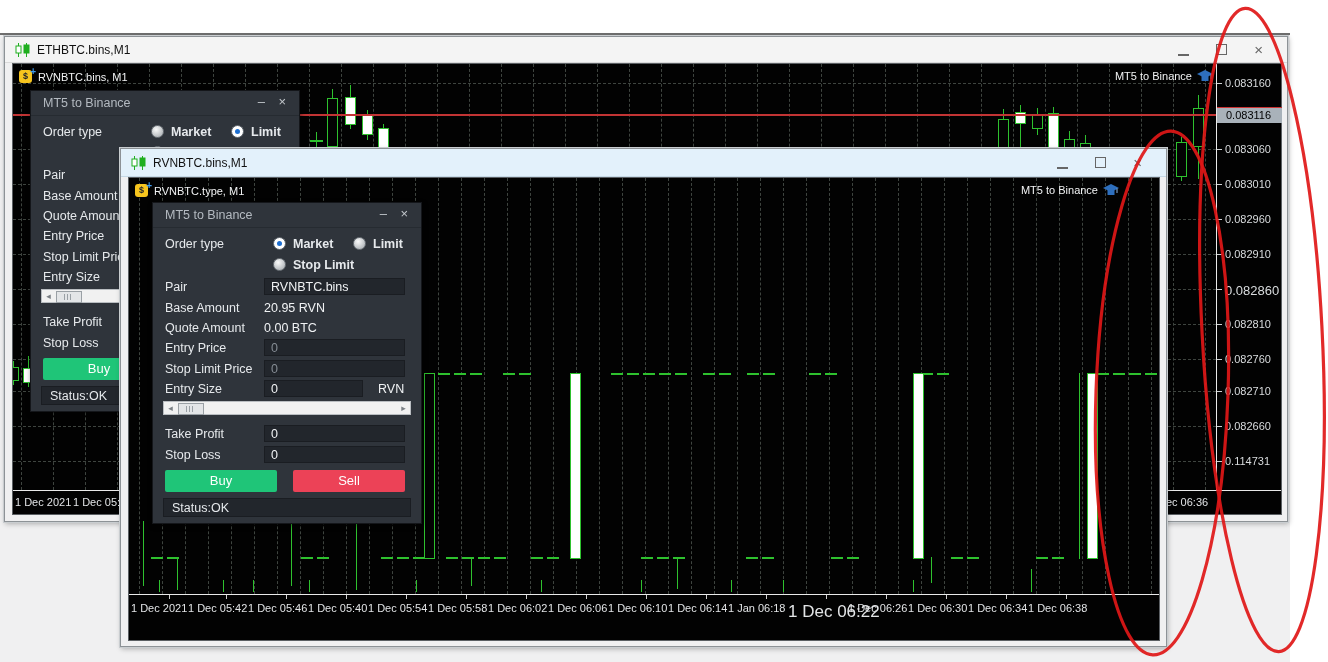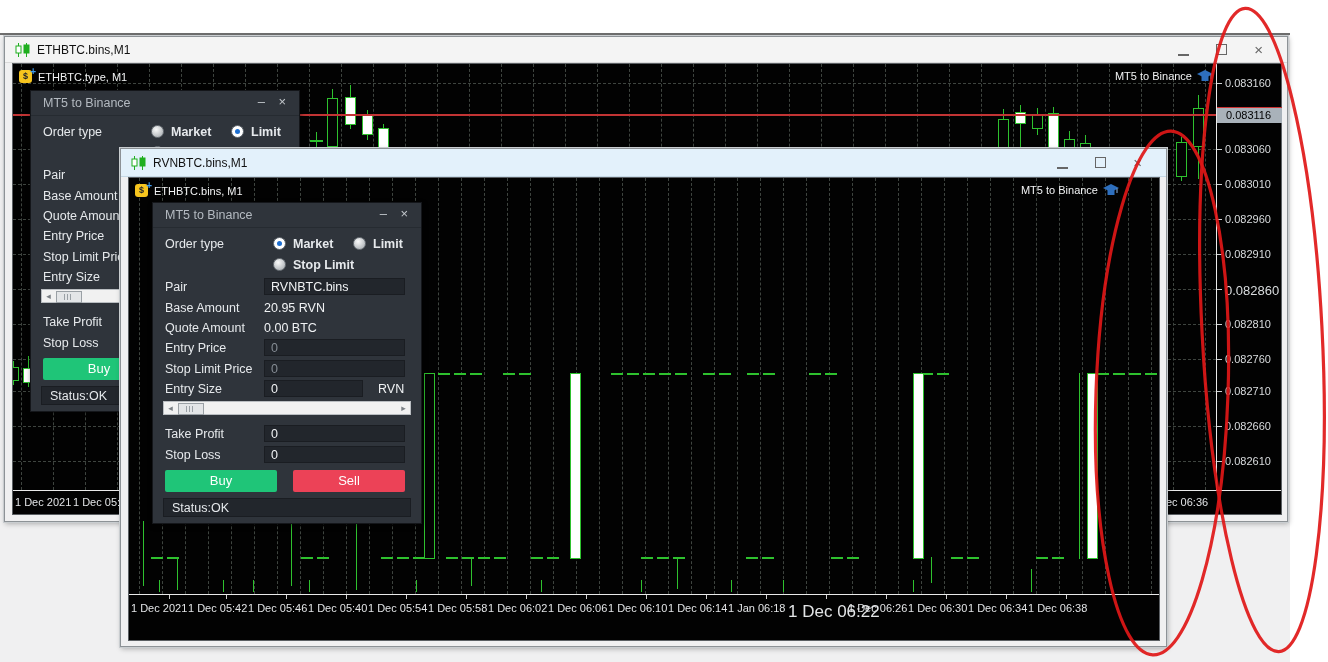--- a/index.html
+++ b/index.html
@@ -97,21 +97,21 @@
       <div class="controls">
         <span class="ctl ctl-min"></span>
         <span class="ctl ctl-max"></span>
         <span class="ctl ctl-close">×</span>
       </div>
     </div>
     <div class="chart">
       <div class="plot" id="eth-plot">
         <div class="symrow">
           <span class="symicon"><span>$</span><i>+</i></span>
-          <span class="symlabel">ETHBTC.type, M1</span>
+          <span class="symlabel">RVNBTC.bins, M1</span>
         </div>
         <div class="ea-badge" id="eth-badge">
           <span class="t">MT5 to Binance</span>
           <svg width="16" height="12" viewBox="0 0 16 12">
             <polygon points="8,0 16,4 8,8 0,4" fill="#2e6fbd"></polygon>
             <rect x="4.5" y="6" width="7" height="5" fill="#2e6fbd"></rect>
             <line x1="14" y1="4.5" x2="14" y2="9" stroke="#8fb8e8" stroke-width="1"></line>
           </svg>
         </div>
       <div style="position: absolute; left: 8px; top: 0px; bottom: 0px; border-left: 1px dashed rgb(62, 68, 63);"></div>
@@ -211,21 +211,21 @@
           <div style="position: absolute; left: 8px; top: 219px; font-size: 13px; color: rgb(217, 220, 222);">0.082860</div>
           <div style="position: absolute; left: 0px; top: 260px; width: 5px; height: 1px; background: rgb(207, 210, 212);"></div>
           <div style="position: absolute; left: 8px; top: 254px; font-size: 11px; color: rgb(217, 220, 222);">0.082810</div>
           <div style="position: absolute; left: 0px; top: 295px; width: 5px; height: 1px; background: rgb(207, 210, 212);"></div>
           <div style="position: absolute; left: 8px; top: 289px; font-size: 11px; color: rgb(217, 220, 222);">0.082760</div>
           <div style="position: absolute; left: 0px; top: 327px; width: 5px; height: 1px; background: rgb(207, 210, 212);"></div>
           <div style="position: absolute; left: 8px; top: 321px; font-size: 11px; color: rgb(217, 220, 222);">0.082710</div>
           <div style="position: absolute; left: 0px; top: 362px; width: 5px; height: 1px; background: rgb(207, 210, 212);"></div>
           <div style="position: absolute; left: 8px; top: 356px; font-size: 11px; color: rgb(217, 220, 222);">0.082660</div>
           <div style="position: absolute; left: 0px; top: 397px; width: 5px; height: 1px; background: rgb(207, 210, 212);"></div>
-          <div style="position: absolute; left: 8px; top: 391px; font-size: 11px; color: rgb(217, 220, 222);">0.082610</div>
+          <div style="position: absolute; left: 8px; top: 391px; font-size: 11px; color: rgb(217, 220, 222);">0.114731</div>
         </div>
       <div class="taxis" id="eth-taxis">
           <div style="position: absolute; left: 2px; top: 5px; font-size: 11px; color: rgb(226, 228, 230);">1 Dec 2021</div>
           <div style="position: absolute; left: 60px; top: 5px; font-size: 11px; color: rgb(226, 228, 230);">1 Dec 05:2</div>
           <div style="position: absolute; left: 1145px; top: 5px; font-size: 11px; color: rgb(226, 228, 230);">Dec 06:36</div>
         </div>
     </div>
   </div>
 
   <div class="panel" id="eth-panel">
@@ -295,21 +295,21 @@
       <div class="controls">
         <span class="ctl ctl-min"></span>
         <span class="ctl ctl-max"></span>
         <span class="ctl ctl-close">×</span>
       </div>
     </div>
     <div class="chart">
       <div class="plot" id="rvn-plot">
         <div class="symrow">
           <span class="symicon"><span>$</span><i>+</i></span>
-          <span class="symlabel">ETHBTC.bins, M1</span>
+          <span class="symlabel">RVNBTC.type, M1</span>
         </div>
         <div class="ea-badge" id="rvn-badge">
           <span class="t">MT5 to Binance</span>
           <svg width="16" height="12" viewBox="0 0 16 12">
             <polygon points="8,0 16,4 8,8 0,4" fill="#2e6fbd"></polygon>
             <rect x="4.5" y="6" width="7" height="5" fill="#2e6fbd"></rect>
             <line x1="14" y1="4.5" x2="14" y2="9" stroke="#8fb8e8" stroke-width="1"></line>
           </svg>
         </div>
       <div style="position: absolute; left: 10px; top: 0px; bottom: 0px; border-left: 1px dashed rgb(62, 68, 63);"></div>

